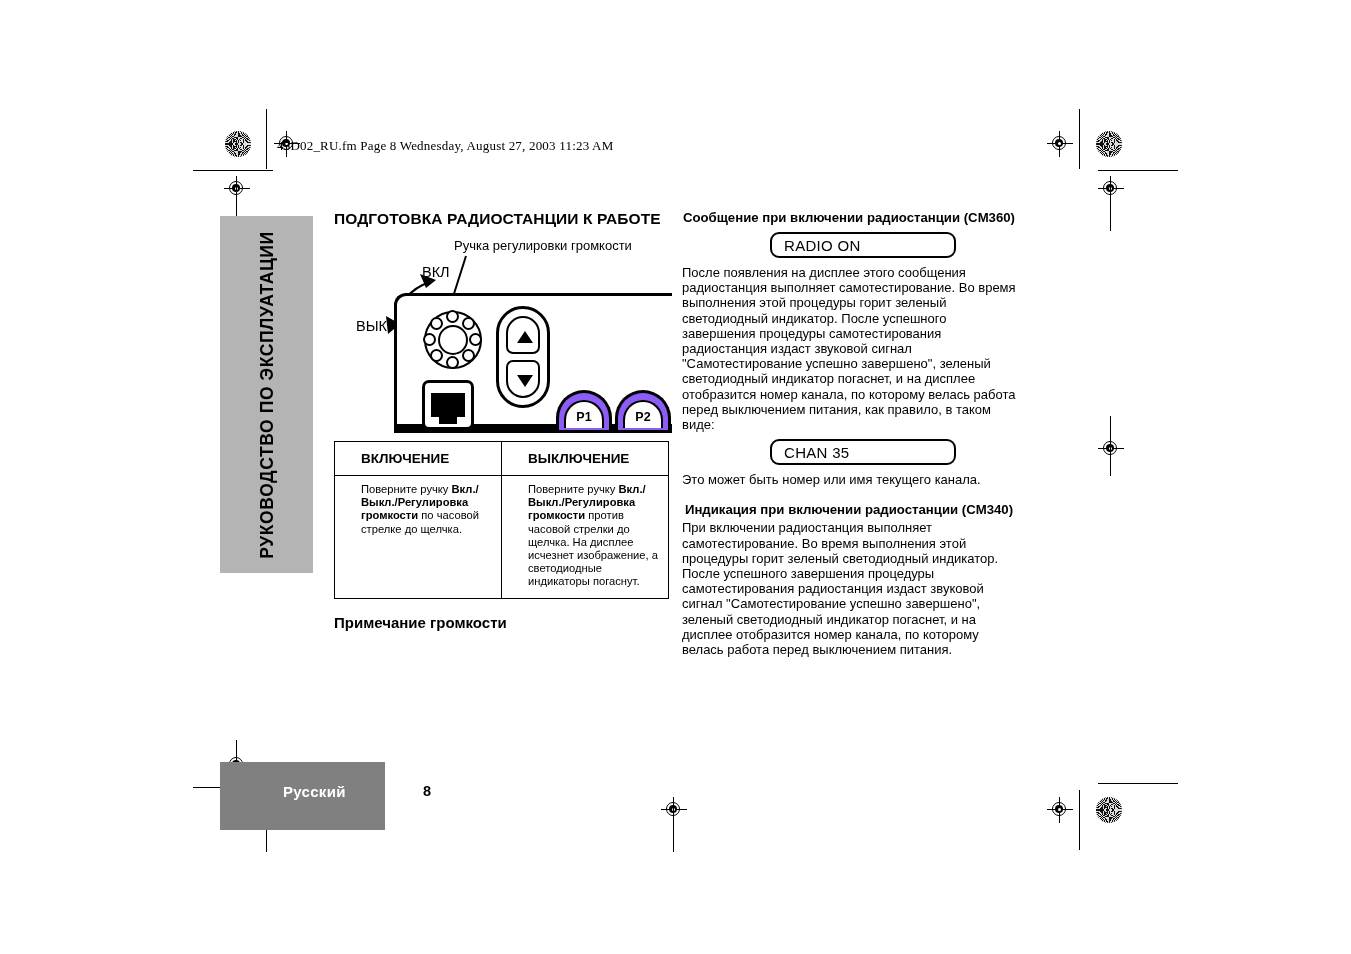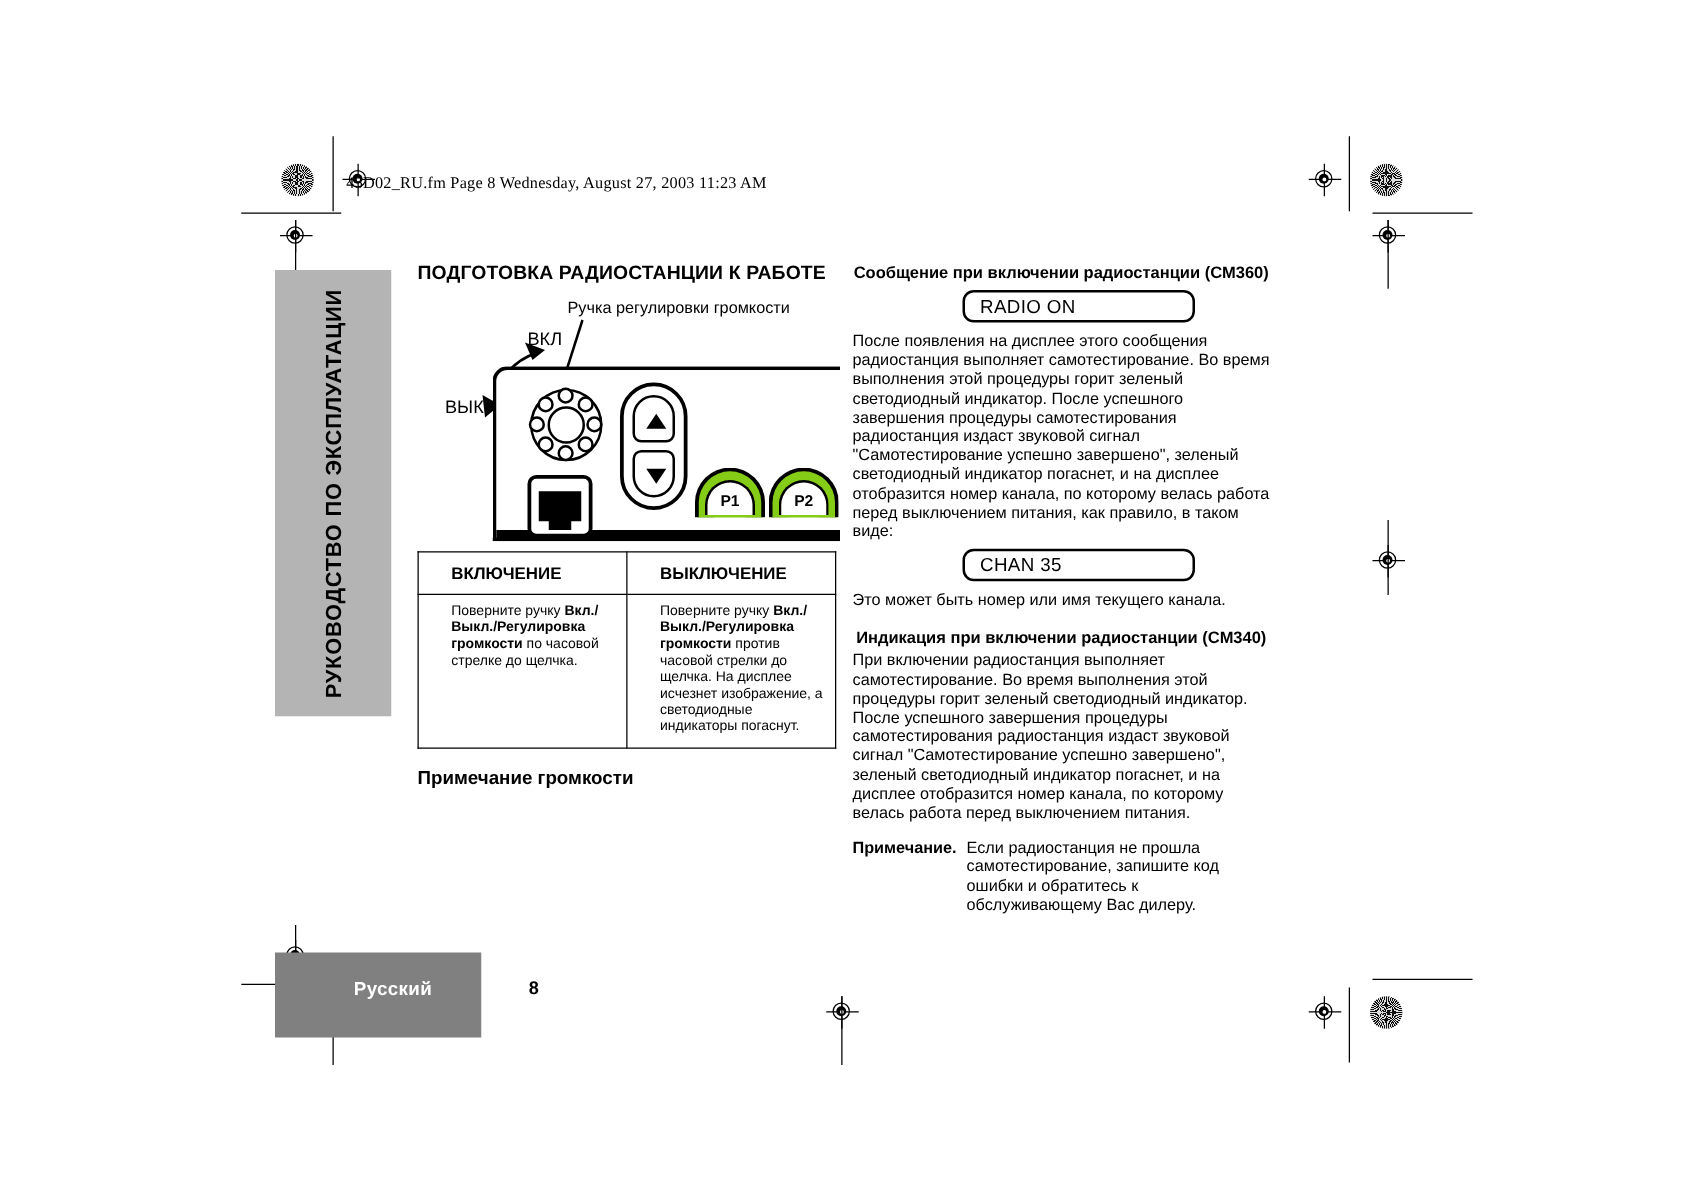--- a/index.html
+++ b/index.html
@@ -240,27 +240,27 @@
     left: 9px;
     width: 0; height: 0;
     border-left: 8px solid transparent;
     border-right: 8px solid transparent;
   }
   .tri.up { top: 13px; border-bottom: 12px solid #000; }
   .tri.dn { top: 13px; border-top: 12px solid #000; }
 
   .pbtn {
     position: absolute;
-    top: 136px;
+    top: 152px;
     width: 56px; height: 40px;
     border: 3px solid #000;
     border-bottom: none;
     border-radius: 28px 28px 0 0;
     box-sizing: border-box;
-    background: #84cc16;
+    background: #8b5cf6;
   }
   .pbtn .pin {
     position: absolute;
     left: 5px; top: 7px;
     width: 40px; height: 28px;
     border: 2px solid #000;
     border-bottom: none;
     border-radius: 20px 20px 0 0;
     box-sizing: border-box;
     background: #fff;
@@ -545,21 +545,17 @@
   <p class="body">После появления на дисплее этого сообщения радиостанция выполняет самотестирование. Во время выполнения этой процедуры горит зеленый светодиодный индикатор. После успешного завершения процедуры самотестирования радиостанция издаст звуковой сигнал "Самотестирование успешно завершено", зеленый светодиодный индикатор погаснет, и на дисплее отобразится номер канала, по которому велась работа перед выключением питания, как правило, в таком виде:</p>
 
   <div class="lcd">CHAN  35</div>
 
   <p class="body">Это может быть номер или имя текущего канала.</p>
 
   <div class="gap-m"></div>
   <h2 class="sub-title-r">Индикация при включении радиостанции (CM340)</h2>
   <p class="body">При включении радиостанция выполняет самотестирование. Во время выполнения этой процедуры горит зеленый светодиодный индикатор. После успешного завершения процедуры самотестирования радиостанция издаст звуковой сигнал "Самотестирование успешно завершено", зеленый светодиодный индикатор погаснет, и на дисплее отобразится номер канала, по которому велась работа перед выключением питания.</p>
 
-  <div class="note">
-    <div class="note-label">Примечание.</div>
-    <div class="note-body">Если радиостанция не прошла самотестирование, запишите код ошибки и обратитесь к обслуживающему Вас дилеру.</div>
-  </div>
 </div>
 
 <div class="footer-bar"></div>
 <div class="footer-lang">Русский</div>
 <div class="footer-page">8</div>
 
 </body></html>

